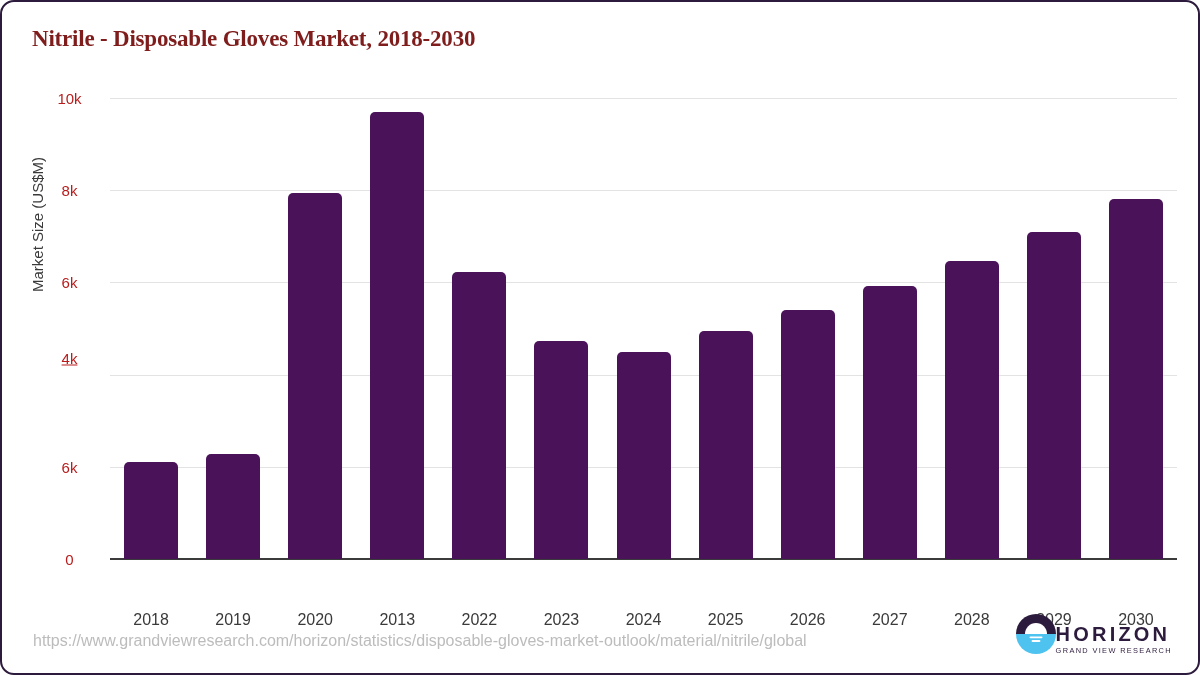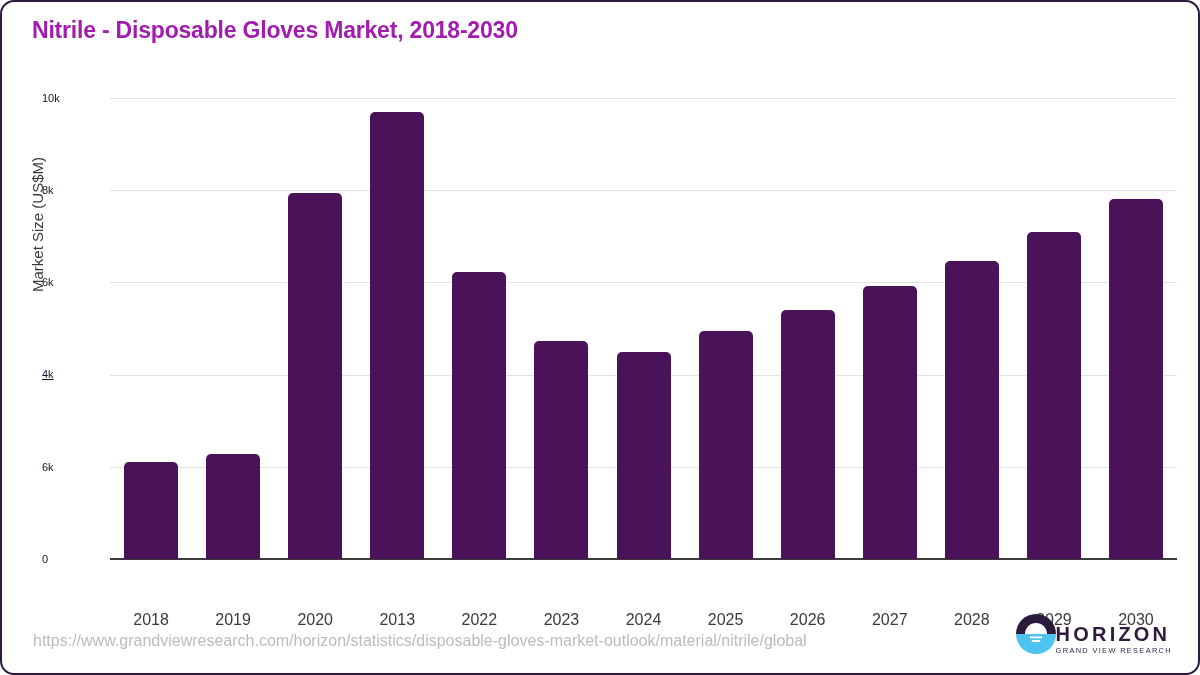--- a/index.html
+++ b/index.html
@@ -18,26 +18,27 @@
     background: #ffffff;
     border: 2px solid #2d1b3d;
     border-radius: 14px;
     overflow: hidden;
   }
 
   
   #chart-title {
     position: absolute;
     left: 30px;
-    top: 15px;
+    top: 24px;
     font-size: 23px;
     font-weight: bold;
-    color: #a21caf;
+    color: #7f1d1d;
     letter-spacing: -0.2px;
     white-space: nowrap;
+    font-family: Liberation Serif, serif;
   }
 
   
   #plot-area {
     position: absolute;
     left: 108px;
     top: 96px;
     width: 1067px;
     height: 461px;      
   }
@@ -53,23 +54,23 @@
     left: 108px;
     top: 556px;
     width: 1067px;
     height: 2px;
     background: #3b3b3b;
   }
   .ytick {
     position: absolute;
     left: 40px;
     width: 55px;
-    text-align: left;
-    font-size: 11px;
-    color: #0f172a;
+    text-align: center;
+    font-size: 15px;
+    color: #b91c1c;
     transform: translateY(-50%);
     white-space: nowrap;
   }
 
   
   #y-axis-title {
     position: absolute;
     left: -165px;
     top: 214px;
     width: 400px;
@@ -173,21 +174,21 @@
   <div id="plot-area">
       <div class="gridline" style="top: 368.8px;"></div>
       <div class="gridline" style="top: 276.6px;"></div>
       <div class="gridline" style="top: 184.4px;"></div>
       <div class="gridline" style="top: 92.2px;"></div>
       <div class="gridline" style="top: 0px;"></div>
     </div>
   <div id="y-ticks-layer">
       <div class="ytick" style="top: 557px;">0</div>
       <div class="ytick" style="top: 464.8px;">6k</div>
-      <div class="ytick" style="top: 372px; text-decoration: underline;">4k</div>
+      <div class="ytick" style="top: 356px; text-decoration: underline;">4k</div>
       <div class="ytick" style="top: 280.4px;">6k</div>
       <div class="ytick" style="top: 188.2px;">8k</div>
       <div class="ytick" style="top: 96px;">10k</div>
     </div>
   <div id="axis-line-x"></div>
 
   <div id="y-axis-title">Market Size (US$M)</div>
 
   <div id="bars">
       <div class="bar-slot">

